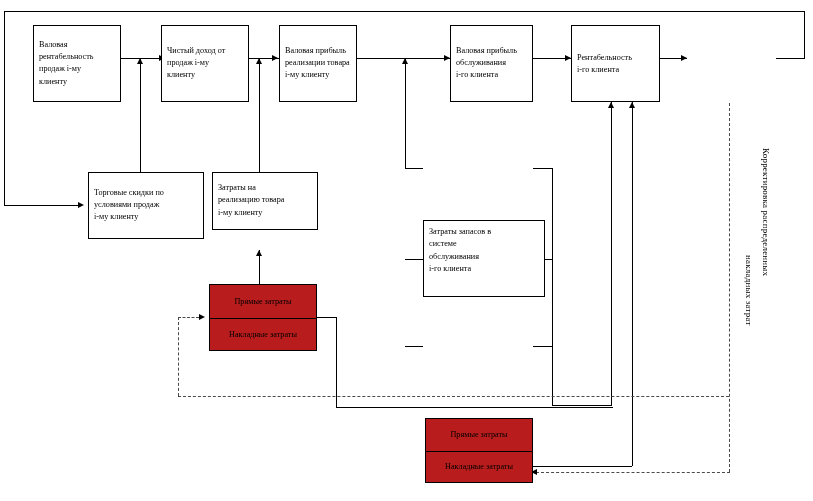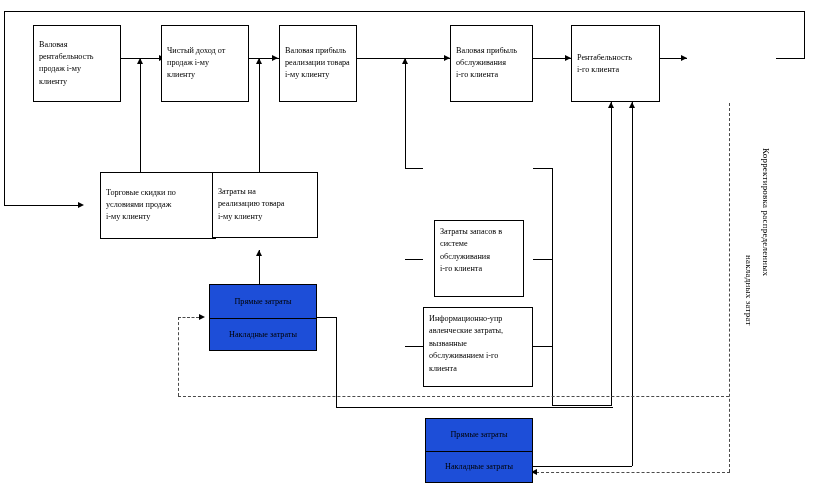--- a/index.html
+++ b/index.html
@@ -2,21 +2,21 @@
 <html><head>
 <meta charset="utf-8">
 <style>
   html,body{margin:0;padding:0;background:#ffffff;}
   body{font-family:"Liberation Serif","DejaVu Serif",serif;}
   #canvas{position:relative;width:813px;height:501px;background:#ffffff;overflow:hidden;}
   .box{position:absolute;border:1px solid #000;background:#fff;box-sizing:border-box;}
   .box .txt{position:absolute;left:5px;right:3px;font-size:8.2px;line-height:12.4px;color:#000;white-space:pre-line;}
   .box.mid .txt{top:50%;transform:translateY(-50%);}
   .box.topal .txt{top:5px;}
-  .split{position:absolute;box-sizing:border-box;border:1px solid #000;background:#1d4ed8;}
+  .split{position:absolute;box-sizing:border-box;border:1px solid #000;background:#b91c1c;}
   .split .half{position:absolute;left:0;right:0;height:50%;box-sizing:border-box;display:flex;align-items:center;justify-content:center;font-size:8.2px;color:#000;}
   .split .half.top{top:0;}
   .split .half.bot{top:50%;border-top:1px solid #000;}
   .ln{position:absolute;background:#000;}
   .lnh{height:1px;}
   .lnv{width:1px;}
   .dash-h{position:absolute;height:0;border-top:1px dashed #4a4a4a;}
   .dash-v{position:absolute;width:0;border-left:1px dashed #4a4a4a;}
   .arr{position:absolute;width:0;height:0;}
   .arr-r{border-top:3.5px solid transparent;border-bottom:3.5px solid transparent;border-left:6px solid #000;}
@@ -116,47 +116,40 @@
 обслуживания
 i-го клиента</div>
   </div>
 
   <div class="box mid" style="left:571px;top:25px;width:89px;height:77px;">
     <div class="txt">Рентабельность
 i-го клиента</div>
   </div>
 
 
-  <div class="box mid" style="left:100px;top:172px;width:116px;height:67px;">
+  <div class="box mid" style="left:88px;top:172px;width:116px;height:67px;">
     <div class="txt">Торговые скидки по
 условиями продаж
 i-му клиенту</div>
   </div>
 
-  <div class="box mid" style="left:212px;top:172px;width:106px;height:66px;">
+  <div class="box mid" style="left:212px;top:172px;width:106px;height:58px;">
     <div class="txt">Затраты на
 реализацию товара
 i-му клиенту</div>
   </div>
 
 
-  <div class="box topal" style="left:434px;top:220px;width:90px;height:77px;text-decoration:underline;">
+  <div class="box topal" style="left:423px;top:220px;width:122px;height:77px;text-decoration:underline;">
     <div class="txt">Затраты запасов в
 системе
 обслуживания
 i-го клиента</div>
   </div>
 
-  <div class="box topal" style="left:423px;top:307px;width:110px;height:80px;">
-    <div class="txt">Информационно-упр
-авленческие затраты,
-вызванные
-обслуживанием i-го
-клиента</div>
-  </div>
 
   <div class="split" style="left:209px;top:284px;width:108px;height:67px;">
     <div class="half top">Прямые затраты</div>
     <div class="half bot">Накладные затраты</div>
   </div>
 
   <div class="split" style="left:425px;top:418px;width:108px;height:65px;">
     <div class="half top">Прямые затраты</div>
     <div class="half bot">Накладные затраты</div>
   </div>

